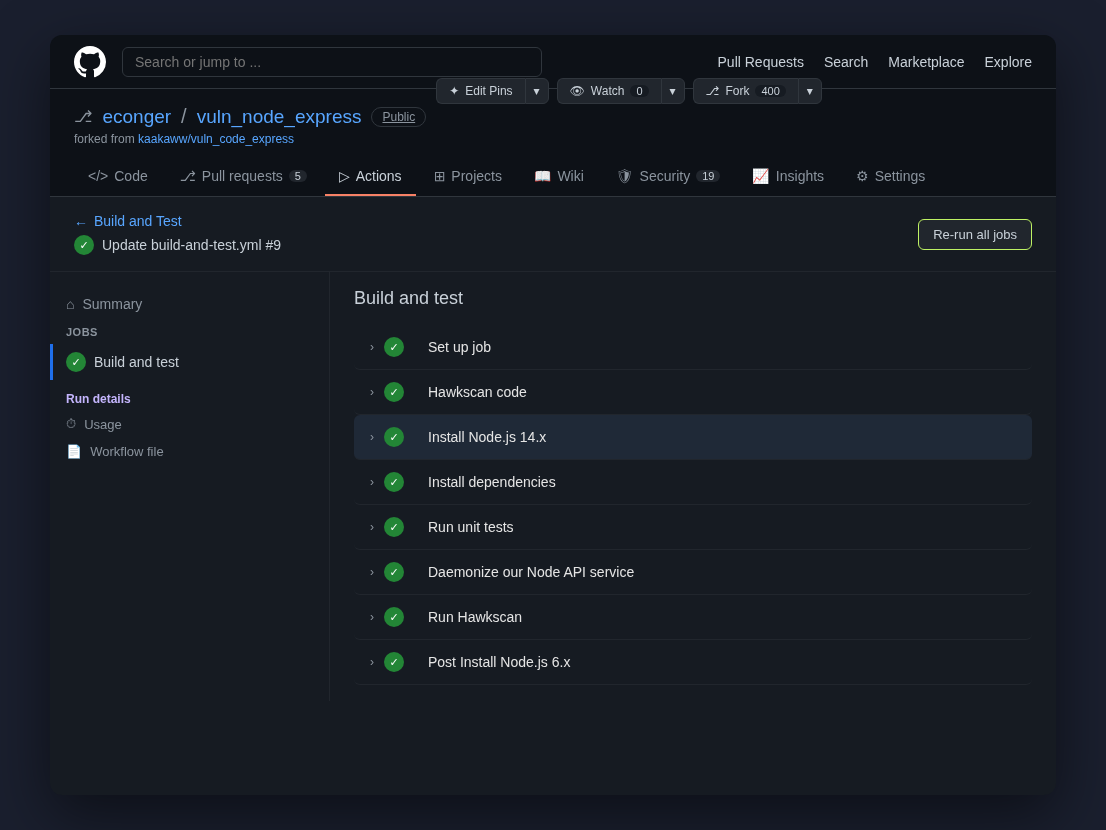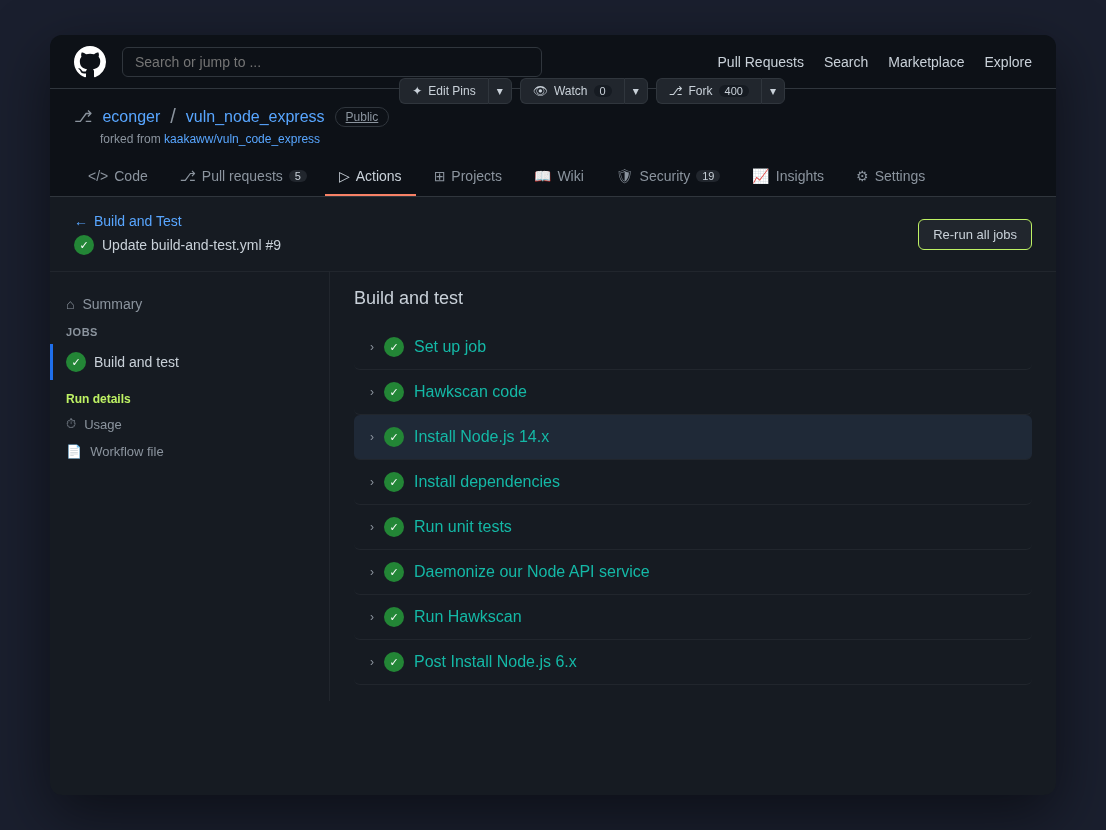--- a/index.html
+++ b/index.html
@@ -73,42 +73,41 @@
       display: flex;
       align-items: center;
       gap: 10px;
       margin-bottom: 4px;
     }
     .repo-icon {
       color: #8b949e;
       font-size: 16px;
     }
     .repo-name {
-      font-size: 16px;
+      font-size: 19px;
       color: #58a6ff;
       cursor: pointer;
     }
     .repo-separator {
       color: #8b949e;
       font-size: 20px;
     }
     .repo-badge {
       background: transparent;
       border: 1px solid #30363d;
       border-radius: 20px;
       padding: 2px 10px;
       font-size: 12px;
       color: #8b949e;
       text-decoration: underline;
     }
     .repo-fork-info {
       font-size: 12px;
       color: #8b949e;
       margin-bottom: 12px;
-      margin-left: 26px;
     }
     .repo-fork-info a {
       color: #58a6ff;
       cursor: pointer;
       text-decoration: none;
     }
 
     .repo-actions {
       display: flex;
       align-items: center;
@@ -266,21 +265,21 @@
       font-size: 14px;
       cursor: pointer;
     }
     .sidebar-job-item.active {
       background: #161b22;
       border-left: 3px solid #1f6feb;
       padding-left: 13px;
     }
     .run-details-title {
       font-size: 12px;
-      color: #bef264;
+      color: #c4b5fd;
       padding: 12px 16px 4px;
       font-weight: 600;
     }
     .run-detail-link {
       display: flex;
       align-items: center;
       gap: 8px;
       padding: 6px 16px;
       color: #8b949e;
       font-size: 13px;
@@ -320,22 +319,23 @@
       background: #238636;
       border-radius: 50%;
       display: flex;
       align-items: center;
       justify-content: center;
       color: #fff;
       font-size: 11px;
       flex-shrink: 0;
     }
     .step-label {
-      font-size: 16px;
-      color: #14b8a6;
+      font-size: 14px;
+      color: #e5e5e5;
+      margin-left: 14px;
     }
   </style>
 </head>
 <body>
 
 <div class="screen-wrapper">
 
   <div class="topbar">
     <div class="topbar-logo">
       <svg height="32" viewBox="0 0 16 16" width="32" fill="#fff">

